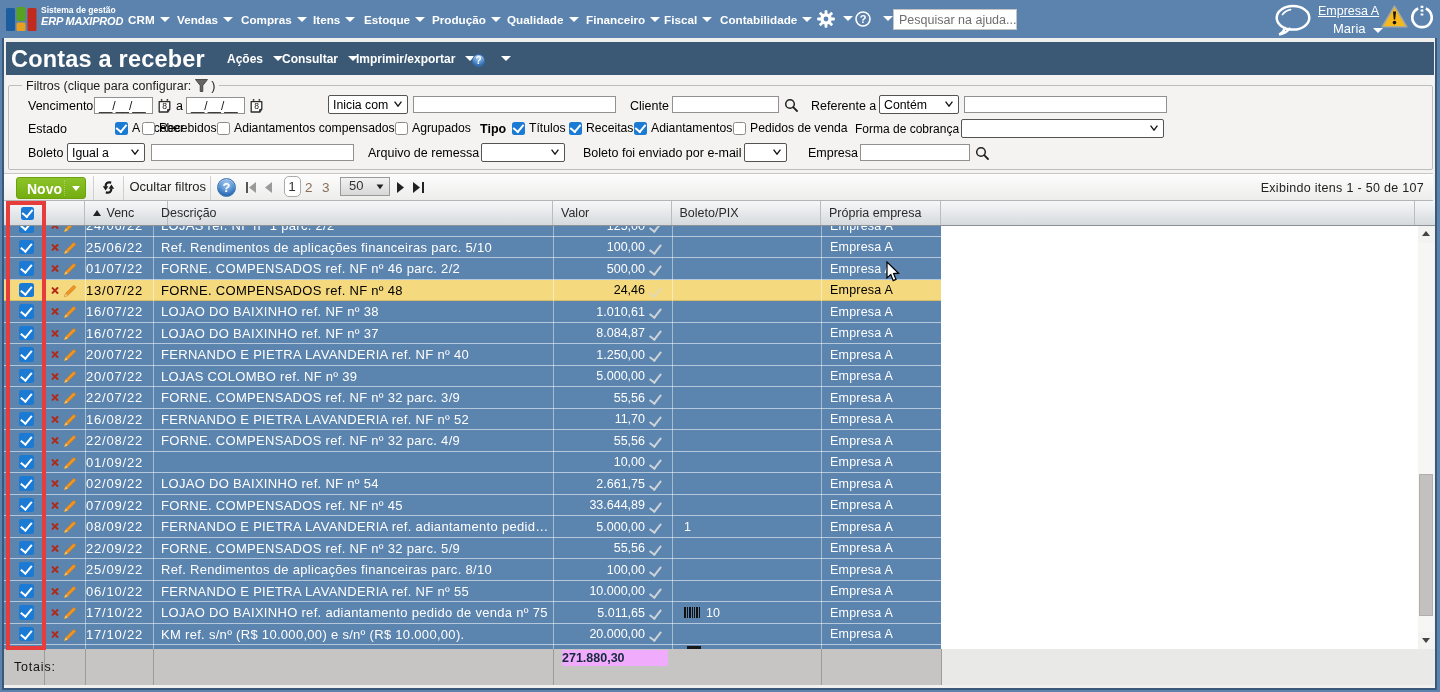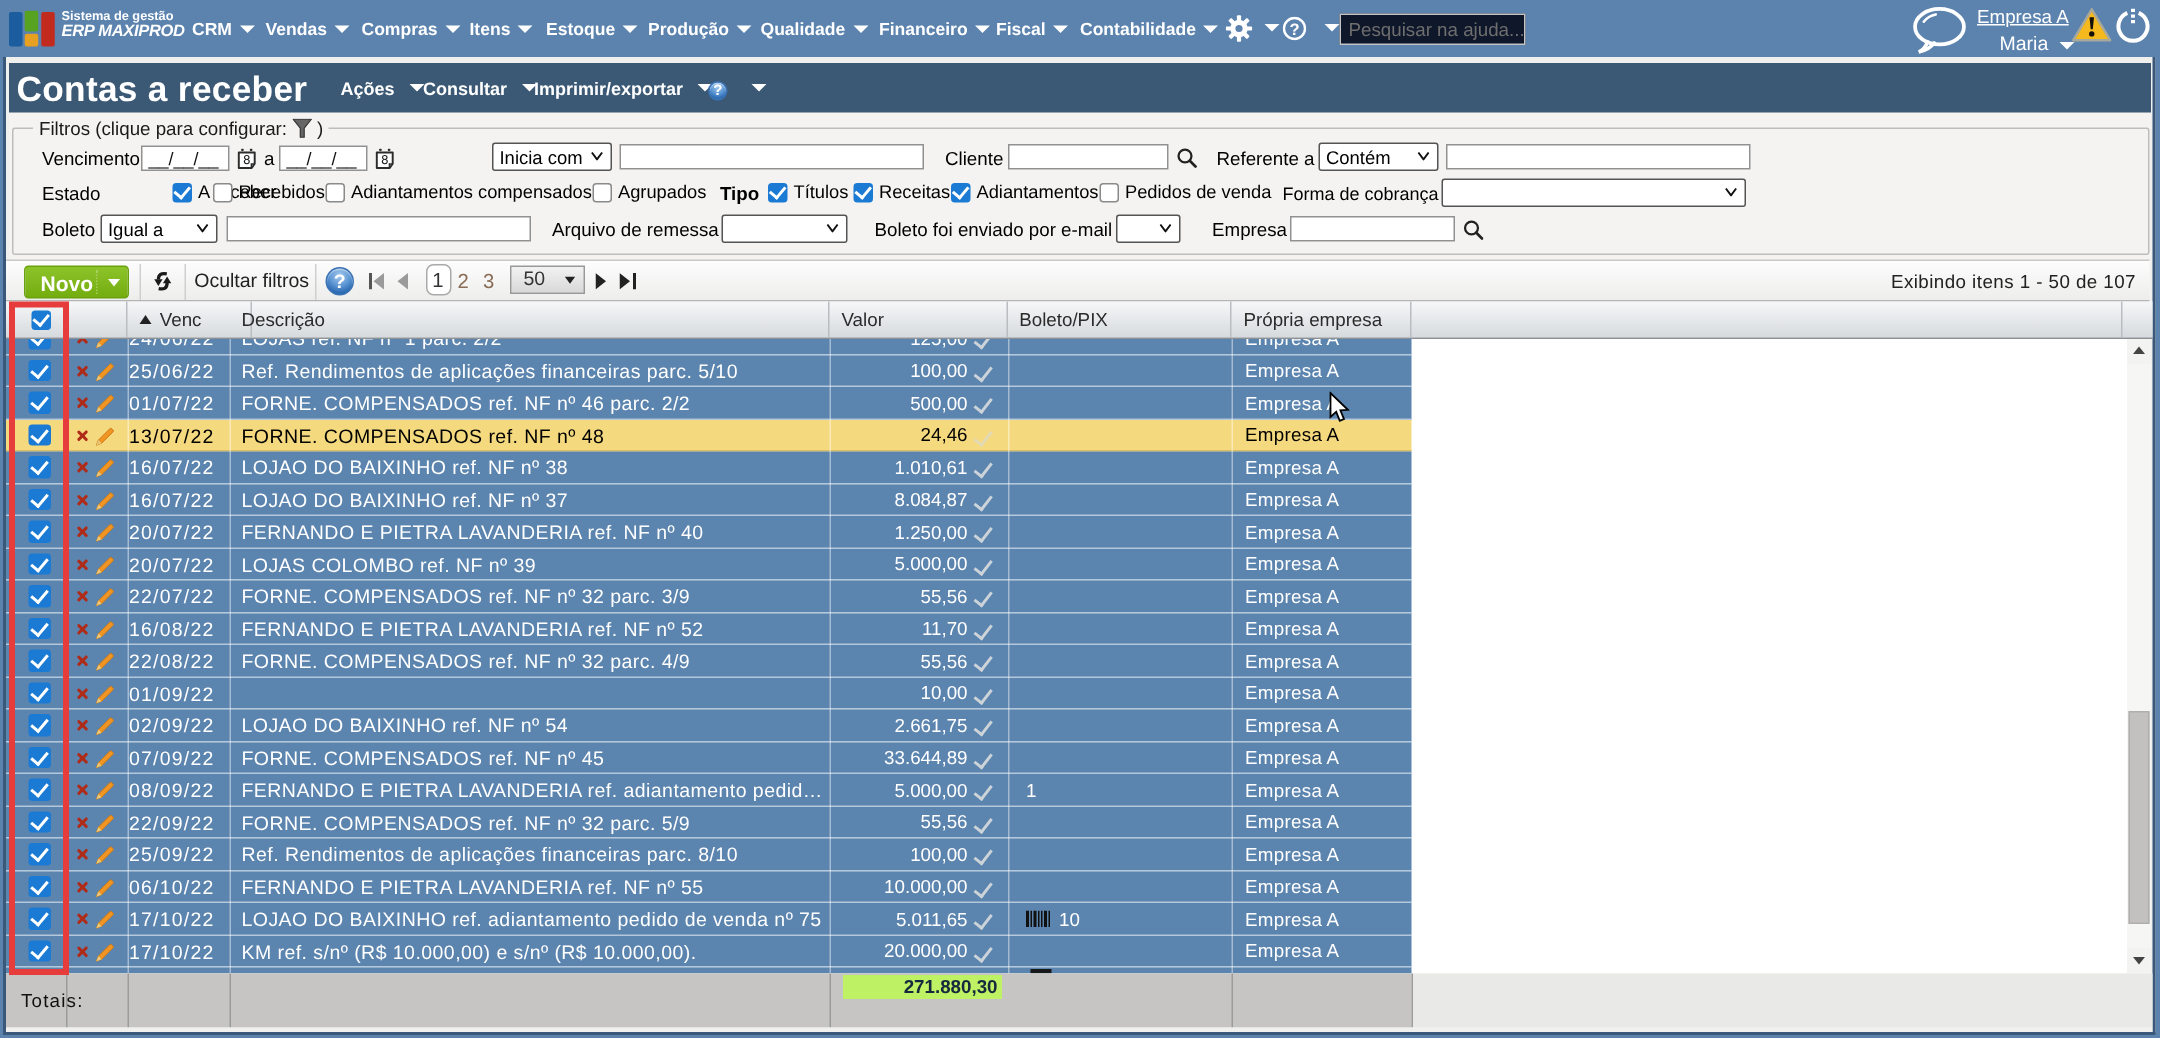--- a/index.html
+++ b/index.html
@@ -6,21 +6,21 @@
 body { font-family:"Liberation Sans", sans-serif; background:#5b83ae; position:relative; }
 
 
 #topbar { position:absolute; left:0; top:0; width:1140px; height:38px; background:#5b83ae; }
 #logo { position:absolute; left:6px; top:7px; }
 #logotxt { position:absolute; left:41px; top:6px; color:#fff; line-height:1.1; }
 #logotxt .l1 { font-size:8.5px; font-weight:bold; }
 #logotxt .l2 { font-size:11px; font-weight:bold; font-style:italic; letter-spacing:-0.2px; }
 .menu { position:absolute; top:0; height:38px; display:flex; align-items:center; color:#fff; font-size:11.7px; font-weight:bold; letter-spacing:0; }
 .dna { display:inline-block; width:0; height:0; border-left:5px solid transparent; border-right:5px solid transparent; border-top:5.5px solid #fff; margin-left:5px; }
-#srch { position:absolute; left:893px; top:9px; width:124px; height:21px; background:#0f172a; border:1px solid #c4c4c4; font-size:12.5px; white-space:nowrap; overflow:hidden; color:#6e6e6e; padding-left:5px; display:flex; align-items:center; }
+#srch { position:absolute; left:893px; top:9px; width:124px; height:21px; background:#ffffff; border:1px solid #c4c4c4; font-size:12.5px; white-space:nowrap; overflow:hidden; color:#6e6e6e; padding-left:5px; display:flex; align-items:center; }
 
 #bubble { position:absolute; left:1273px; top:4px; }
 #empA { position:absolute; left:1318px; top:4px; color:#fff; font-size:12.5px; text-decoration:underline; white-space:nowrap; }
 #maria { position:absolute; left:1333px; top:21px; color:#fff; font-size:13px; white-space:nowrap; }
 #maria .dna { margin-left:7px; border-left-width:5px; border-right-width:5px; border-top-width:5.5px;}
 #warn { position:absolute; left:1381px; top:5px; }
 #pwr { position:absolute; left:1409px; top:4px; }
 
 
 #frame { position:absolute; left:2px; top:38px; width:1435px; height:652px; background:#efefee; border-left:2px solid #39587a; border-right:2px solid #39587a; border-bottom:2px solid #39587a; }
@@ -87,21 +87,21 @@
 #sbar { position:absolute; left:1418px; top:226px; width:16px; height:423px; background:#f6f6f5; }
 .sbtn { position:absolute; left:0; width:16px; height:17px; background:#f3f3f2; }
 .sbtn .tri { position:absolute; left:4px; width:0; height:0; border-left:4px solid transparent; border-right:4px solid transparent; }
 #sthumb { position:absolute; left:1px; top:248px; width:14px; height:142px; background:#c2c1c0; border:1px solid #b0afae; }
 
 
 #totals { position:absolute; left:4px; top:649px; width:1431px; height:36px; background:#e9e9e8; }
 #totdark { position:absolute; left:0; top:0; width:937px; height:36px; background:#c6c5c3; }
 #totals .tsep2 { position:absolute; top:0; bottom:0; width:1px; background:#9b9b9a; }
 #totlbl { position:absolute; left:10px; top:11px; font-size:12.5px; color:#111; letter-spacing:0.8px; }
-#totv1 { position:absolute; left:558px; top:1px; width:106px; height:16px; background:#bef264; color:#16283d; font-size:12.5px; font-weight:bold; text-align:right; padding-right:3px; line-height:16px; }
+#totv1 { position:absolute; left:558px; top:1px; width:106px; height:16px; background:#f0abfc; color:#16283d; font-size:12.5px; font-weight:bold; text-align:left; padding-right:3px; line-height:16px; }
 #totv2 { position:absolute; left:558px; top:18px; width:106px; height:16px; color:#111; font-size:12.5px; text-align:center; padding-right:3px; line-height:16px;margin-top:28px; }
 
 
 #redrect { position:absolute; left:6px; top:201px; width:40px; height:449px; border:4px solid #e63c3c; z-index:50; }
 
 
 #btm1 { position:absolute; left:4px; top:685px; width:1431px; height:3px; background:#f0f0ef; }
 
 
 #cursor { position:absolute; left:885.5px; top:261px; z-index:60; }

